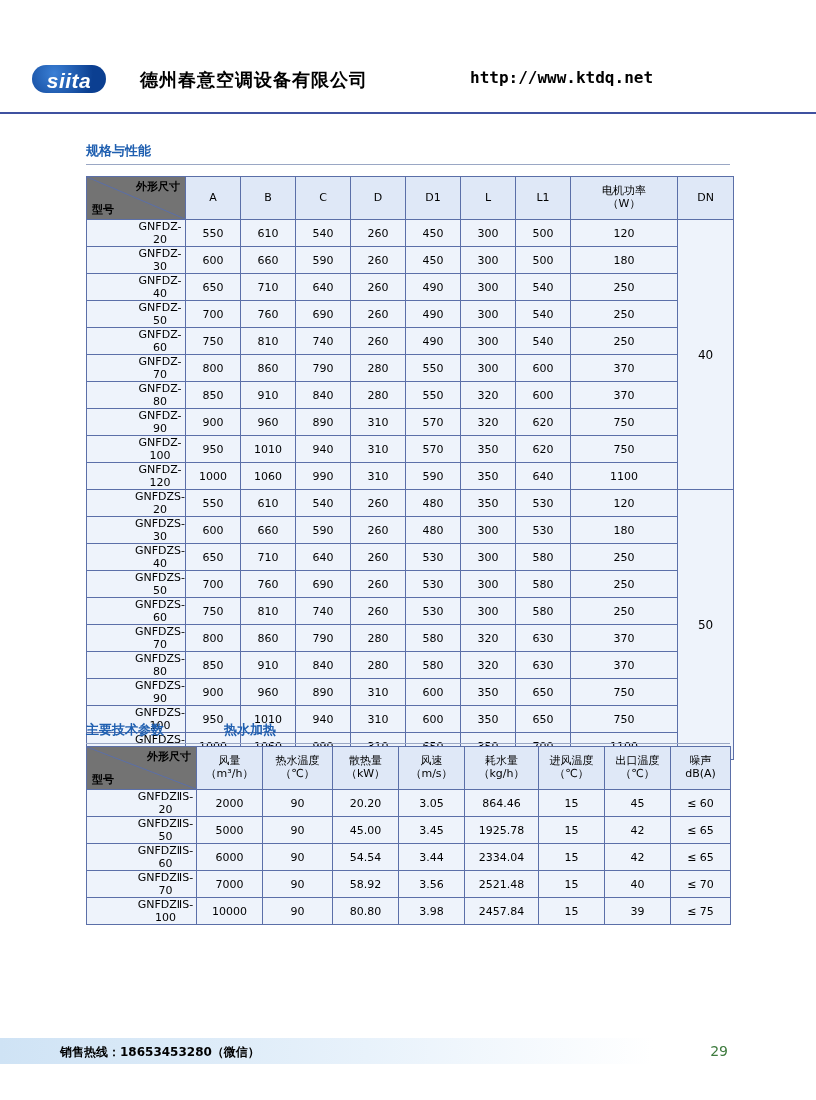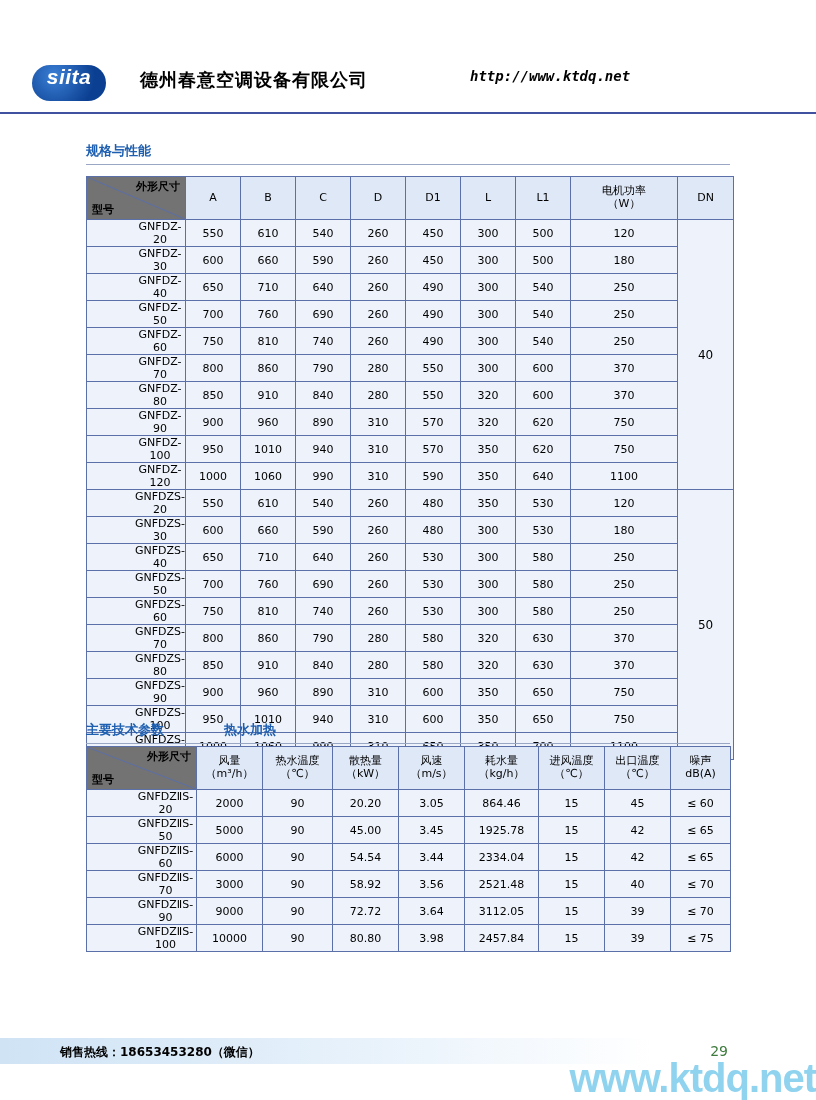--- a/index.html
+++ b/index.html
@@ -26,25 +26,25 @@
     top: 60px;
     left: 0;
     width: 816px;
     height: 50px;
   }
   .logo {
     position: absolute;
     left: 32px;
     top: 5px;
     width: 74px;
-    height: 36px;
+    height: 28px;
     border-radius: 18px;
     background: radial-gradient(circle at 30% 30%, #3a7fd5, #0b3f91 70%);
     display: flex;
-    align-items: flex-start;
+    align-items: flex-end;
     justify-content: center;
   }
   .logo-text {
     color: #ffffff;
     font-size: 21px;
     font-style: italic;
     font-weight: bold;
     letter-spacing: 0.5px;
     font-family: "Liberation Sans", sans-serif;
   }
@@ -55,26 +55,25 @@
     font-size: 18px;
     font-weight: bold;
     color: #000000;
     font-family: "DejaVu Sans", sans-serif;
     letter-spacing: 1px;
   }
   .header-url {
     position: absolute;
     left: 470px;
     top: 8px;
-    font-size: 14px;
+    font-size: 16px;
     font-weight: bold;
     color: #000000;
     font-family: "DejaVu Sans Mono", monospace;
     letter-spacing: 0px;
-    font-style: italic;
   }
   .header-rule {
     position: absolute;
     top: 112px;
     left: 0px;
     width: 816px;
     height: 2px;
     background: #3f51a0;
   }
 
@@ -560,53 +559,41 @@
             <td class="row-cell">90</td>
             <td class="row-cell">54.54</td>
             <td class="row-cell">3.44</td>
             <td class="row-cell">2334.04</td>
             <td class="row-cell">15</td>
             <td class="row-cell">42</td>
             <td class="row-cell">≤ 65</td>
           </tr>
           <tr>
             <td class="row-cell model-cell">GNFDZⅡS-70</td>
-            <td class="row-cell">3000</td>
+            <td class="row-cell">7000</td>
             <td class="row-cell">90</td>
             <td class="row-cell">58.92</td>
             <td class="row-cell">3.56</td>
             <td class="row-cell">2521.48</td>
             <td class="row-cell">15</td>
             <td class="row-cell">40</td>
-            <td class="row-cell">≤ 70</td>
-          </tr>
-          <tr>
-            <td class="row-cell model-cell">GNFDZⅡS-90</td>
-            <td class="row-cell">9000</td>
-            <td class="row-cell">90</td>
-            <td class="row-cell">72.72</td>
-            <td class="row-cell">3.64</td>
-            <td class="row-cell">3112.05</td>
-            <td class="row-cell">15</td>
-            <td class="row-cell">39</td>
             <td class="row-cell">≤ 70</td>
           </tr>
           <tr>
             <td class="row-cell model-cell">GNFDZⅡS-100</td>
             <td class="row-cell">10000</td>
             <td class="row-cell">90</td>
             <td class="row-cell">80.80</td>
             <td class="row-cell">3.98</td>
             <td class="row-cell">2457.84</td>
             <td class="row-cell">15</td>
             <td class="row-cell">39</td>
             <td class="row-cell">≤ 75</td>
           </tr>
         </tbody>
     </table>
   </div>
 
   <div class="footer-band"></div>
   <div class="footer-hotline">销售热线：18653453280（微信）</div>
   <div class="page-number">29</div>
-  <div class="watermark">www.ktdq.net</div>
 
 </div>
 
 </body></html>

